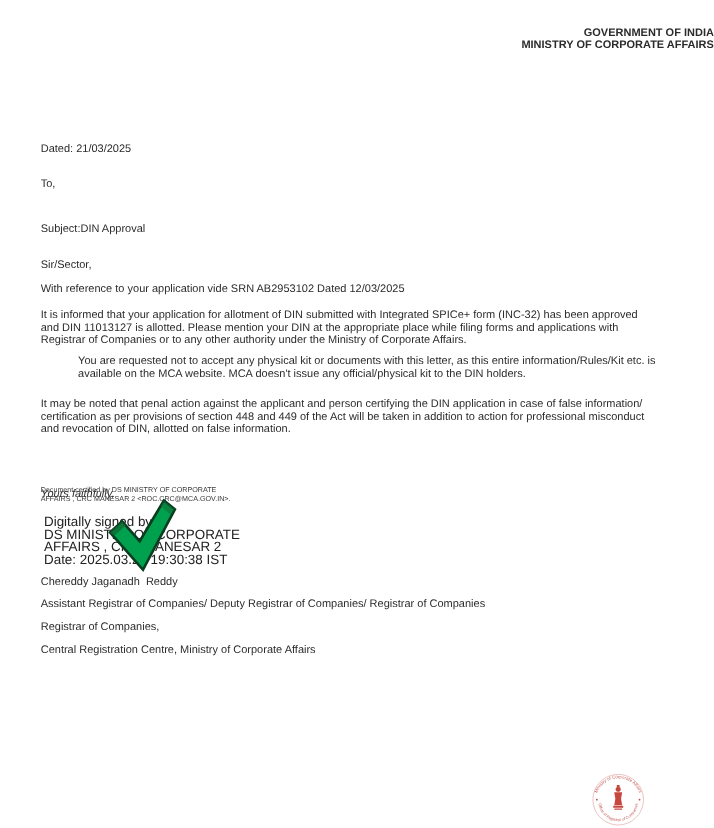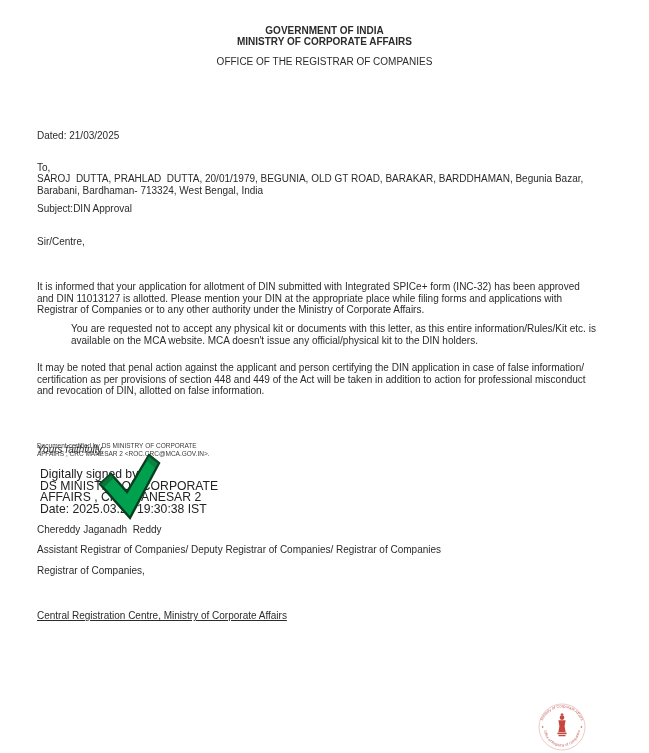--- a/index.html
+++ b/index.html
@@ -5,66 +5,64 @@
   html,body{margin:0;padding:0;background:#ffffff;}
   .page{
     position:relative;
     width:649px;height:753px;
     background:#ffffff;
     overflow:hidden;
     font-family:"Liberation Sans", sans-serif;
     color:#2b2b2b;
   }
   .blk{position:absolute;white-space:pre;font-size:10px;line-height:11.7px;}
-  .centered{left:0;width:649px;text-align:center;}
+  .centered{left:0;width:649px;text-align:right;}
   .bold{font-weight:bold;}
   .hdr-bold{top:25px;font-size:10px;line-height:11px;}
   .hdr-office{top:56px;}
   .hdr-addr{top:77px;line-height:10.5px;}
   .dated{left:37px;top:130px;}
   .to-line{left:37px;top:162px;}
   .recipient{left:37px;top:173px;}
   .subject{left:37px;top:203px;}
   .salutation{left:37px;top:236px;}
   .reference{left:37px;top:257px;}
   .para-approval{left:37px;top:281px;}
   .para-kit{left:37px;top:323px;margin-left:34px;}
   .para-penal{left:37px;top:362px;}
   .closing{left:37px;top:444px;font-style:italic;}
   .cert-note{left:37px;top:442px;font-size:6.5px;line-height:7.6px;color:#3a3a3a;}
   .sig-block{left:40px;top:469px;font-size:12.2px;line-height:11.7px;color:#222;}
   .check-wrap{position:absolute;left:97px;top:452px;width:64px;height:69px;z-index:3;}
   .signer{left:37px;top:524px;text-align:right;}
   .designation{left:37px;top:544px;}
   .org1{left:37px;top:565px;}
-  .org2{left:37px;top:610px;text-decoration:underline;}
+  .org2{left:37px;top:586px;}
   .seal-wrap{position:absolute;left:537px;top:701px;width:50px;height:52px;opacity:0.92;}
 </style>
 </head>
 <body>
 
 <div class="page">
 
   <div class="blk centered bold hdr-bold"><span>GOVERNMENT OF INDIA</span>
 <span>MINISTRY OF CORPORATE AFFAIRS</span></div>
 
-  <div class="blk centered hdr-office">OFFICE OF THE REGISTRAR OF COMPANIES</div>
 
 
   <div class="blk dated">Dated: 21/03/2025</div>
 
   <div class="blk to-line">To,</div>
 
-  <div class="blk recipient">SAROJ  DUTTA, PRAHLAD  DUTTA, 20/01/1979, BEGUNIA, OLD GT ROAD, BARAKAR, BARDDHAMAN, Begunia Bazar,
-Barabani, Bardhaman- 713324, West Bengal, India</div>
 
   <div class="blk subject">Subject:DIN Approval</div>
 
-  <div class="blk salutation">Sir/Centre,</div>
+  <div class="blk salutation">Sir/Sector,</div>
 
+  <div class="blk reference">With reference to your application vide SRN AB2953102 Dated 12/03/2025</div>
 
   <div class="blk para-approval">It is informed that your application for allotment of DIN submitted with Integrated SPICe+ form (INC-32) has been approved
 and DIN 11013127 is allotted. Please mention your DIN at the appropriate place while filing forms and applications with
 Registrar of Companies or to any other authority under the Ministry of Corporate Affairs.</div>
 
   <div class="blk para-kit">You are requested not to accept any physical kit or documents with this letter, as this entire information/Rules/Kit etc. is
 available on the MCA website. MCA doesn't issue any official/physical kit to the DIN holders.</div>
 
   <div class="blk para-penal">It may be noted that penal action against the applicant and person certifying the DIN application in case of false information/
 certification as per provisions of section 448 and 449 of the Act will be taken in addition to action for professional misconduct

